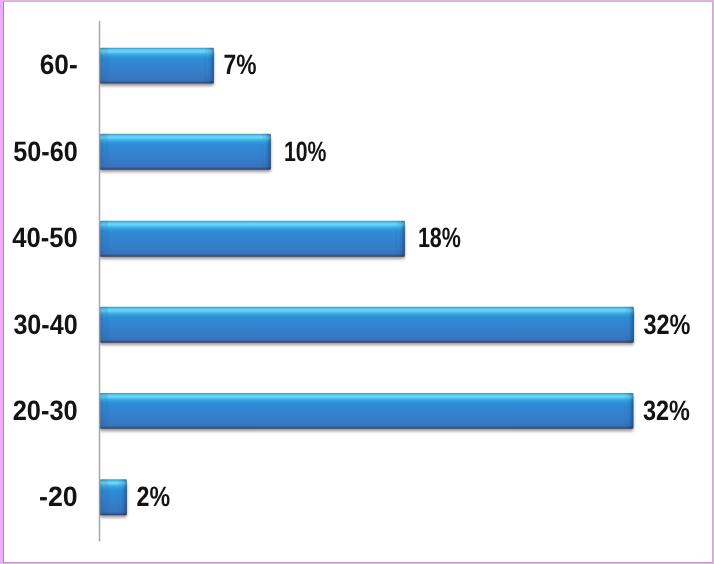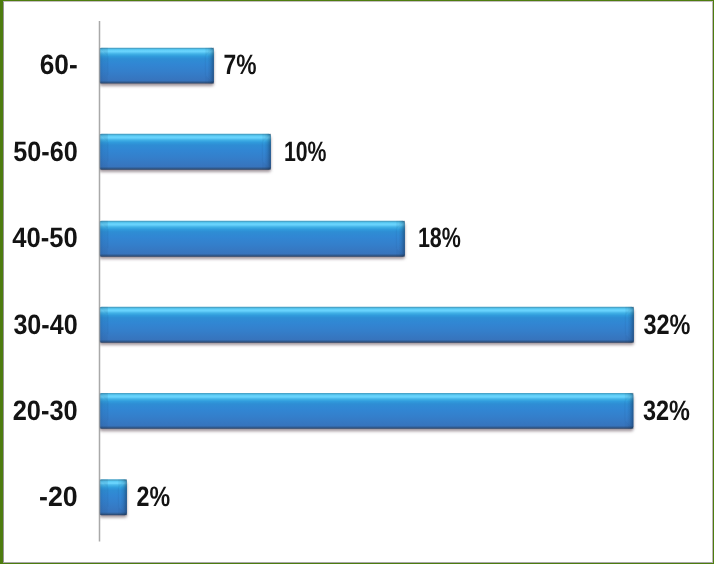--- a/index.html
+++ b/index.html
@@ -1,19 +1,19 @@
 <!DOCTYPE html>
 <html><head>
 <meta charset="utf-8">
 <title>Horizontal bar chart</title>
 <style>
   html,body{margin:0;padding:0;background:#ffffff;}
   body{width:714px;height:564px;overflow:hidden;
        font-family:"Liberation Sans",sans-serif;}
-  #stage{position:relative;width:714px;height:564px;background:#4d7c0f;}
+  #stage{position:relative;width:714px;height:564px;background:#f0abfc;}
   #chart-frame{position:absolute;left:3px;top:1px;width:710px;height:562px;
      border-left:1px solid #969696;border-top:1px solid #c4bec0;
      border-right:1px solid #bdb5b8;border-bottom:1px solid #a8a8a8;
      background:#ffffff;box-sizing:border-box;}
   #plot{position:absolute;left:0;top:0;width:714px;height:564px;}
   #plot text{font-family:"Liberation Sans",sans-serif;font-weight:bold;
      -webkit-font-smoothing:antialiased;text-rendering:geometricPrecision;}
   #labels-layer{opacity:0.999;}
 </style>
 </head>

